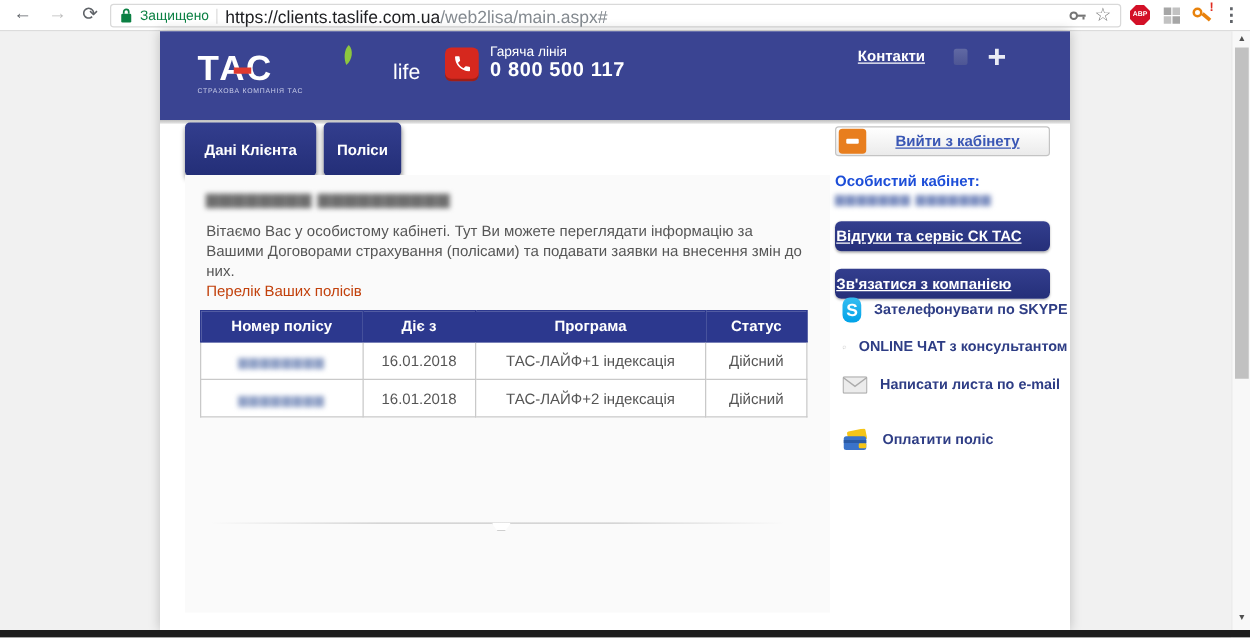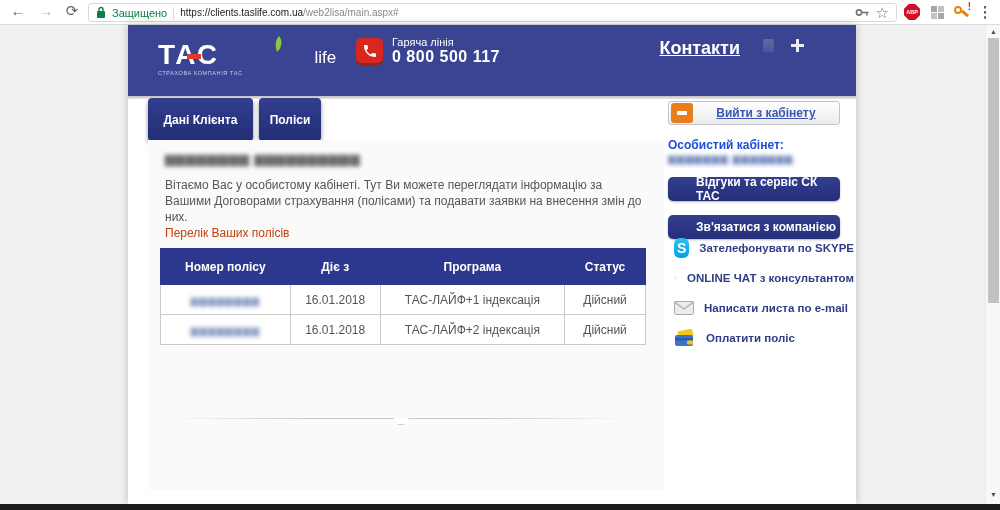--- a/index.html
+++ b/index.html
@@ -6,21 +6,21 @@
   body { font-family:"Liberation Sans", sans-serif; background:#555; }
   #screen { position:relative; width:1000px; height:510px; background:#f1f1f1; overflow:hidden; }
 
   
   .chrome { position:absolute; left:0; top:0; width:1000px; height:25px; background:#ffffff; border-bottom:1px solid #dcdcdc; }
   .navbtn { position:absolute; top:2px; font-size:15px; color:#5f6368; width:20px; text-align:center; cursor:pointer; }
   .navbtn.disabled { color:#bdbdbd; }
   .omnibox { position:absolute; left:88px; top:3px; width:809px; height:19px; background:#fff; border:1px solid #d9d9d9; border-radius:3px; display:flex; align-items:center; padding:0 7px; gap:6px; }
   .secure-label { color:#0b8043; font-size:11px; }
   .ob-div { width:1px; height:12px; background:#ddd; }
-  .url { font-size:10px; white-space:nowrap; }
+  .url { font-size:14px; white-space:nowrap; }
   .url .domain { color:#202124; }
   .url .path { color:#848a90; }
   .ob-spacer { flex:1; }
   .ext { position:absolute; top:3px; width:18px; height:18px; display:flex; align-items:center; justify-content:center; cursor:pointer; }
   .abp { width:16px; height:16px; background:#d31027; color:#fff; font-size:5.5px; font-weight:bold; display:flex; align-items:center; justify-content:center;
          clip-path:polygon(30% 0,70% 0,100% 30%,100% 70%,70% 100%,30% 100%,0 70%,0 30%); }
   .puzzle { display:grid; grid-template-columns:6px 6px; grid-template-rows:6px 6px; gap:1px; }
   .puzzle span { background:#a6a6a6; }
   .puzzle span:nth-child(2){ background:#c2c2c2; }
   .puzzle span:nth-child(3){ background:#c2c2c2; }
@@ -38,21 +38,21 @@
   .logo { position:absolute; left:30px; top:17px; display:flex; cursor:pointer;gap:28px; }
   .logo-tac { position:relative; font-size:28px; line-height:26px; font-weight:900; color:#fff; letter-spacing:2px; }
   .logo-red { position:absolute; left:29px; top:12px; width:14px; height:5px; background:#e03a2f; }
   .logo-tagline { font-size:5.5px; color:#c9cdea; letter-spacing:0.6px; margin-top:2px; white-space:nowrap; }
   .logo-leaf { margin:-6px 0 0 2px; }
   .logo-life { font-size:17px; color:#fff; margin:6px 0 0 2px; }
   .hotline { position:absolute; left:228px; top:11px; display:flex; gap:9px; align-items:center; }
   .hotline-icon { width:27px; height:27px; background:#d6281e; border-radius:5px; display:flex; align-items:center; justify-content:center; box-shadow:inset 0 -2px 0 rgba(0,0,0,0.25); }
   .hotline-label { font-size:11px; color:#fff; }
   .hotline-number { font-size:16px; font-weight:bold; color:#fff; letter-spacing:0.5px; }
-  .contacts-link { position:absolute; right:116px; top:13px; font-size:18px; font-weight:bold; color:#fff; text-decoration:underline; cursor:pointer;padding-left:34px; }
+  .contacts-link { position:absolute; right:116px; top:13px; font-size:12px; font-weight:bold; color:#fff; text-decoration:underline; cursor:pointer;padding-left:34px; }
   .emblem { position:absolute; right:82px; top:14px; width:11px; height:13px; border-radius:2px; background:linear-gradient(#6a72a8,#525a95); opacity:0.8; cursor:pointer; }
   .plus-ic { position:absolute; right:52px; top:14px; width:13px; height:13px; cursor:pointer; }
   .plus-ic i { position:absolute; background:#e9ebf5; }
   .plus-ic i.h { left:0; top:5px; width:13px; height:3px; }
   .plus-ic i.v { left:5px; top:0; width:3px; height:13px; }
 
   .header-shadow { position:absolute; left:0; top:71px; width:728px; height:3px; background:linear-gradient(#bfbfbf,#e7e7e7); }
 
   
   .tab { position:absolute; top:73px; height:43px; background:linear-gradient(#333e8e,#232e77); border-radius:4px;
@@ -62,21 +62,21 @@
   .tab2 { left:131px; width:62px; }
 
   
   .panel { position:absolute; left:20px; top:115px; width:516px; height:350px; background:#fafafa; }
   .user-name { position:absolute; left:37px; top:126px; font-size:12.5px; font-weight:bold; color:#6e6e6e; filter:blur(2.2px); letter-spacing:1px; }
   .welcome { position:absolute; left:37px; top:152px; width:482px; font-size:12px; line-height:16px; color:#565656; }
   .list-label { position:absolute; left:37px; top:201px; font-size:12px; color:#c2410c; }
 
   
   .policy-table { position:absolute; left:32px; top:223px; width:486px; border-collapse:collapse; font-size:12px; }
-  .policy-table th { background:#2c388e; color:#fff; font-weight:bold; height:36px; text-align:center; border:1px solid #2c388e; }
+  .policy-table th { background:#2c388e; color:#fff; font-weight:bold; height:25px; text-align:center; border:1px solid #2c388e; }
   .policy-table td { background:#fff; color:#555; height:30px; text-align:center; border:1px solid #c9c9c9; }
   .pol-num { color:#8fa0c6; filter:blur(2px); letter-spacing:1px; font-size:10px; cursor:pointer; }
 
   
   .divider { position:absolute; left:40px; top:393px; width:460px; height:1px;
              background:linear-gradient(to right, rgba(200,200,200,0), #c9c9c9 30%, #c9c9c9 70%, rgba(200,200,200,0)); }
   .notch { position:absolute; left:265px; top:393px; width:16px; height:7px; background:#fff;
            border:1px solid #cfcfcf; border-top:none; clip-path:polygon(0 0,100% 0,68% 100%,32% 100%); cursor:pointer; }
 
   
@@ -84,27 +84,27 @@
                 border:1px solid #c4c4c4; border-radius:3px; display:flex; align-items:center; cursor:pointer; }
   .logout-ic { width:22px; height:20px; background:#e87e1e; border-radius:3px; margin-left:2px; position:relative; }
   .logout-ic::after { content:""; position:absolute; left:6px; top:8px; width:10px; height:4px; background:#fff; border-radius:1px; }
   .logout-label { flex:1; text-align:center; font-size:12px; font-weight:bold; color:#3a57b5; text-decoration:underline; }
 
   .cabinet-label { position:absolute; left:540px; top:113px; font-size:12px; font-weight:bold; color:#1d4ed8; }
   .cabinet-user { position:absolute; left:540px; top:128px; font-size:10px; color:#7d8fc0; filter:blur(2.2px); letter-spacing:1px; cursor:pointer; }
 
   .side-bar-btn { position:absolute; left:540px; width:172px; height:24px; background:linear-gradient(#333e8e,#252f79);
                   border-radius:5px; color:#fff; font-size:12px; font-weight:bold; display:flex; align-items:center;
-                  padding-left:28px; cursor:pointer; box-shadow:0 1px 2px rgba(0,0,0,0.3); }
+                  padding-left:1px; cursor:pointer; box-shadow:0 1px 2px rgba(0,0,0,0.3);text-decoration:underline; }
   .sb1 { top:152px; }
   .sb2 { top:178px;margin-top:12px; }
 
   .contact-item { position:absolute; left:546px; width:180px; height:24px; display:flex; align-items:center; gap:10px; cursor:pointer; }
   .contact-item .lbl { font-size:11.5px; font-weight:bold; color:#2e3d85; white-space:nowrap; }
-  .ci1 { top:211px; } .ci2 { top:241px; } .ci3 { top:271px; } .ci4 { top:301px; }
+  .ci1 { top:211px; } .ci2 { top:241px; } .ci3 { top:271px; } .ci4 { top:315px; }
   .skype-ic { width:20px; height:20px; background:linear-gradient(#35bdf1,#00a2e8); border-radius:6px; color:#fff; font-weight:bold;
               font-size:14px; display:flex; align-items:center; justify-content:center; }
 
   
   .scrollbar { position:absolute; left:985px; top:25px; width:15px; height:485px; background:#f8f8f8; border-left:1px solid #e9e9e9; }
   .sb-arrow { position:absolute; left:0; width:15px; text-align:center; font-size:7px; color:#505050; cursor:pointer; }
   .sb-up { top:3px; }
   .sb-down { top:466px; }
   .sb-thumb { position:absolute; left:2px; top:13px; width:11px; height:265px; background:#c1c1c1; cursor:pointer; }
 

